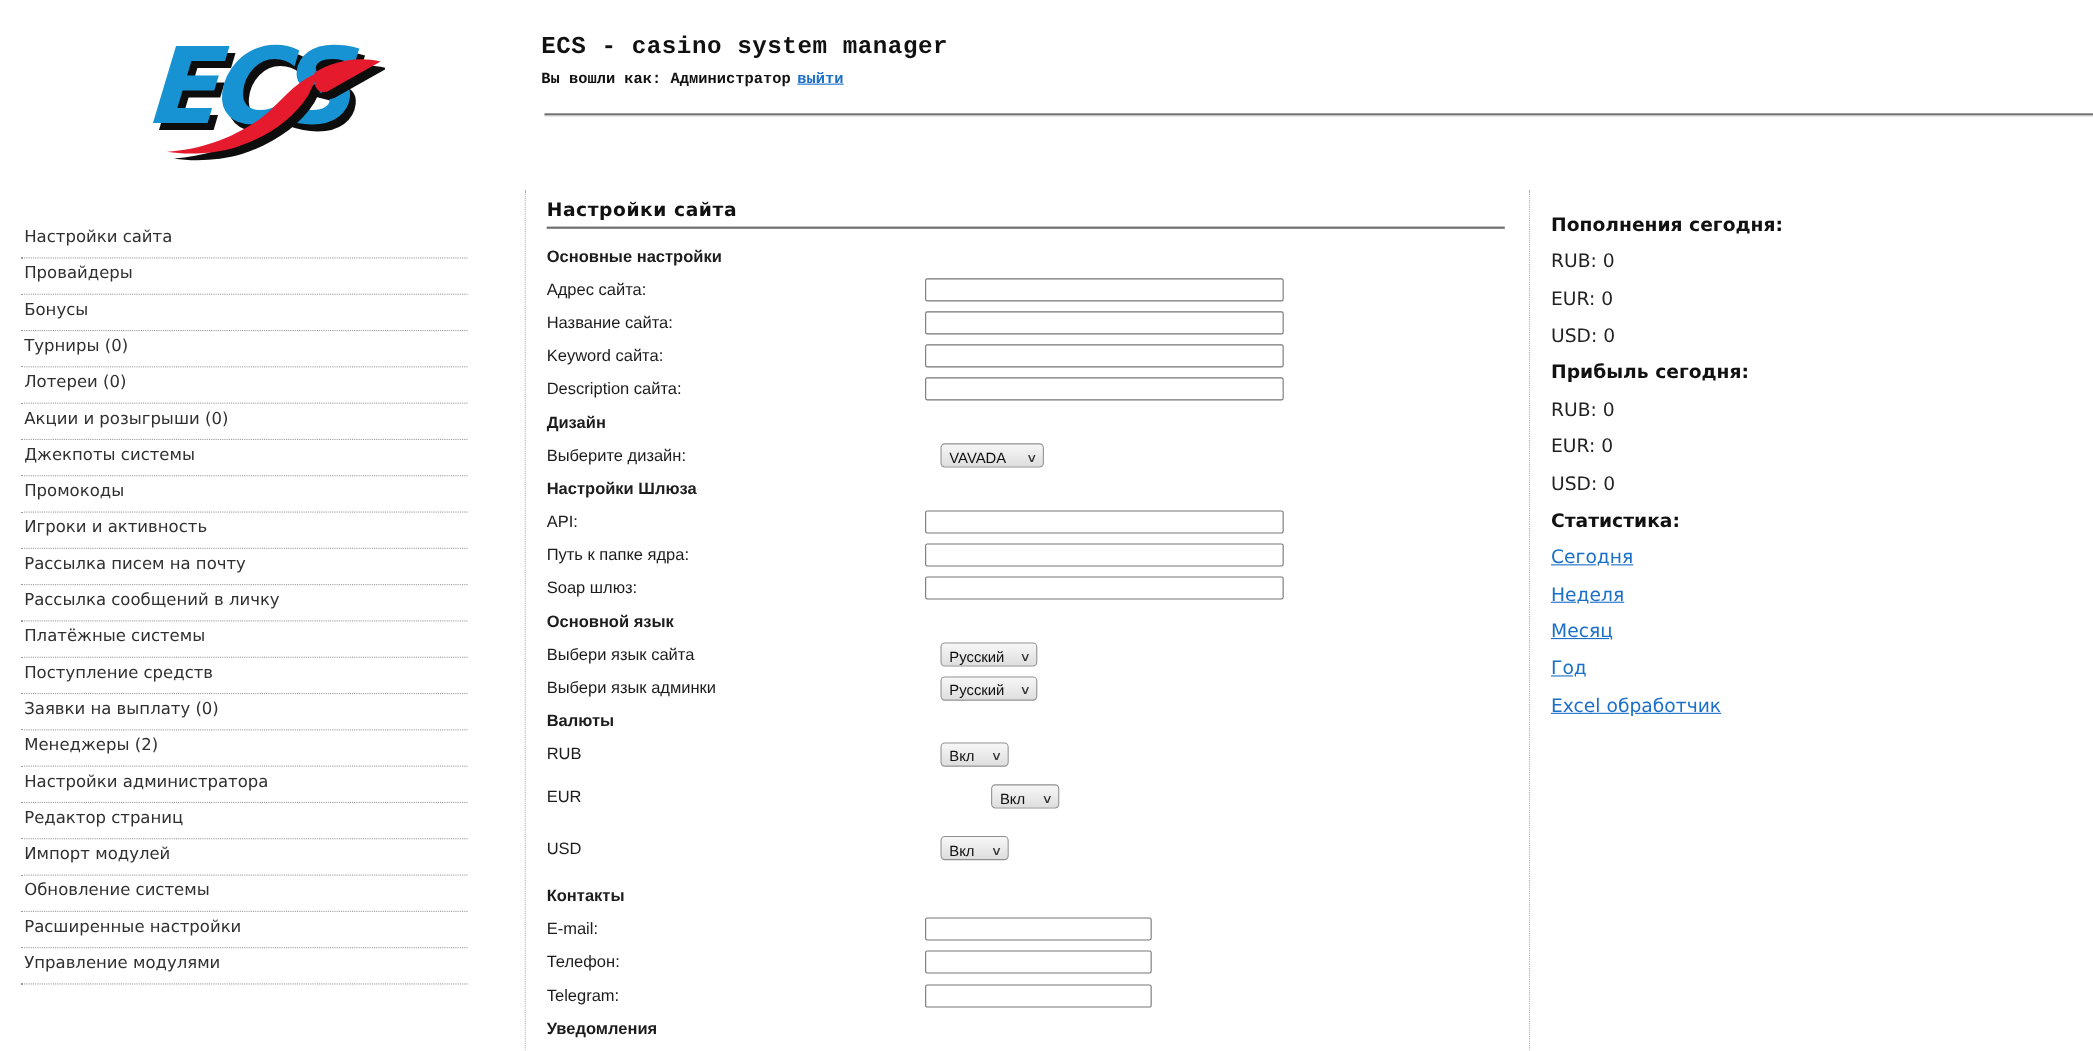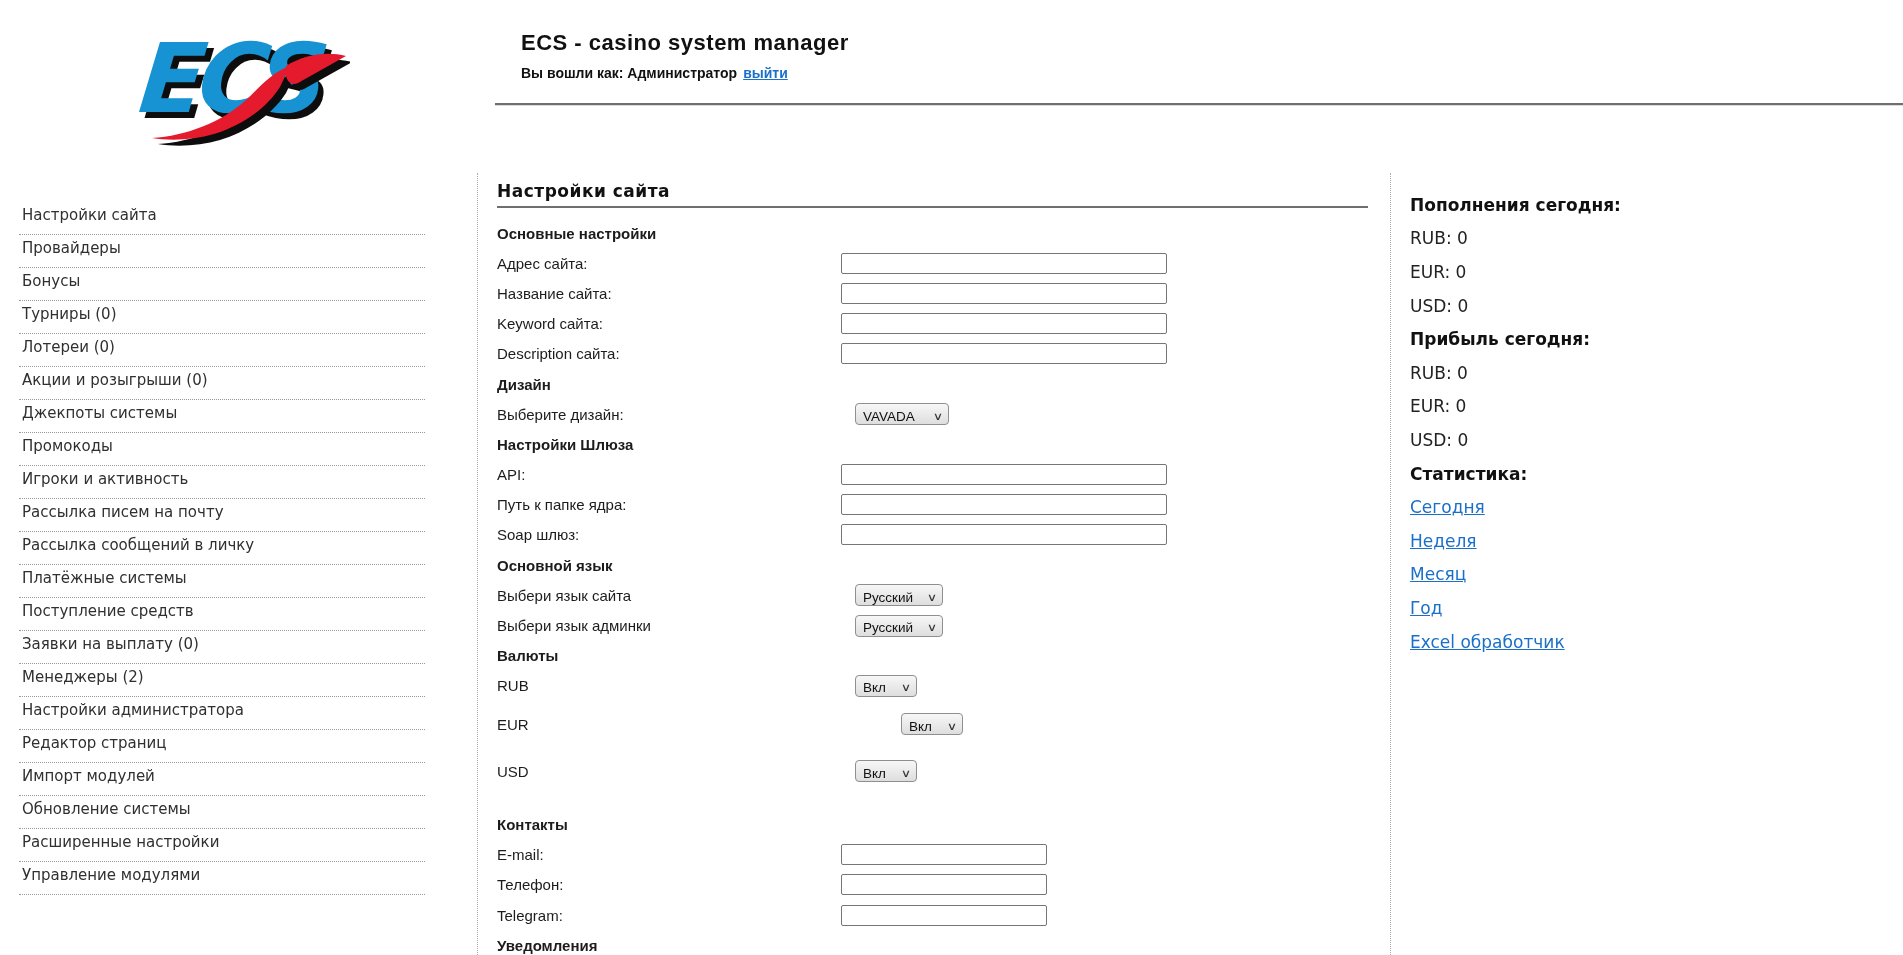--- a/index.html
+++ b/index.html
@@ -1,21 +1,21 @@
 <!DOCTYPE html>
 <html style="--link: #1a6fc9; --check: #1a73e8;"><head>
 <meta charset="utf-8">
 <style>
   html,body{margin:0;padding:0;background:#fff;}
   #page{position:relative;width:1903px;height:955px;background:#fff;overflow:hidden;
         font-family:"Liberation Sans",sans-serif;}
 
   
   .logo{position:absolute;left:138px;top:8px;width:212px;height:146px;}
-  .header-text{position:absolute;left:521px;top:30px;font-family:Liberation Sans, sans-serif;}
+  .header-text{position:absolute;left:492px;top:30px;font-family:Liberation Mono, monospace;}
   .app-title{font-size:22px;font-weight:bold;color:#111;letter-spacing:.5px;}
   .login-line{margin-top:9px;font-size:14px;font-weight:bold;color:#111;}
   .logout-link{color:var(--link,#1a6fc9);text-decoration:underline;cursor:pointer;margin-left:6px;}
   .header-rule{position:absolute;left:495px;right:0;top:103px;height:0;
                border-top:2px solid #6f6f6f;border-bottom:1px solid #d9d9d9;}
 
   
   .sidebar{position:absolute;left:19px;top:206px;width:406px;
            font-family:"DejaVu Sans",sans-serif;font-size:15px;color:#303030;}
   .sidebar ul{list-style:none;margin:0;padding:0;}
@@ -30,21 +30,21 @@
   .main{position:absolute;left:497px;top:181px;width:871px;}
   .main-title{font-family:"DejaVu Sans",sans-serif;font-size:17px;font-weight:bold;color:#111;
               line-height:20px;letter-spacing:.5px;}
   .main-rule{border:none;border-top:2px solid #6f6f6f;margin:5px 0 0 0;}
   .form{margin-top:10px;}
   .form-row{height:30.2px;display:flex;align-items:center;font-size:15px;color:#1c1c1c;}
   .form-row .flabel{width:344px;flex:0 0 344px;}
   .form-row.section{font-weight:bold;}
   .form-row:nth-child(17){margin-top:8px;gap:46px;}   
   .form-row:nth-child(18){margin-top:17px;}  
-  .form-row:nth-child(19){margin-top:23px;}   
+  .form-row:nth-child(19){margin-top:13px;}   
 
   .tinput{height:21px;box-sizing:border-box;border:1px solid #767676;border-radius:2px;
           font-family:"Liberation Sans",sans-serif;font-size:13px;padding:0 4px;background:#fff;}
   .tinput.wide{width:326px;} .tinput.narrow{width:206px;}
 
   .select{display:inline-flex;align-items:center;box-sizing:border-box;height:22px;
           border:1px solid #8f8f8f;border-radius:4px;padding:4px 6px 0 7px;cursor:pointer;
           background:linear-gradient(#f7f7f7,#dedede);font-size:13.5px;color:#111;margin-left:14px;}
   .select.design{width:94px;} .select.lang{width:88px;} .select.onoff{width:62px;}
   .select .sval{flex:1 1 auto;overflow:hidden;white-space:nowrap;}

